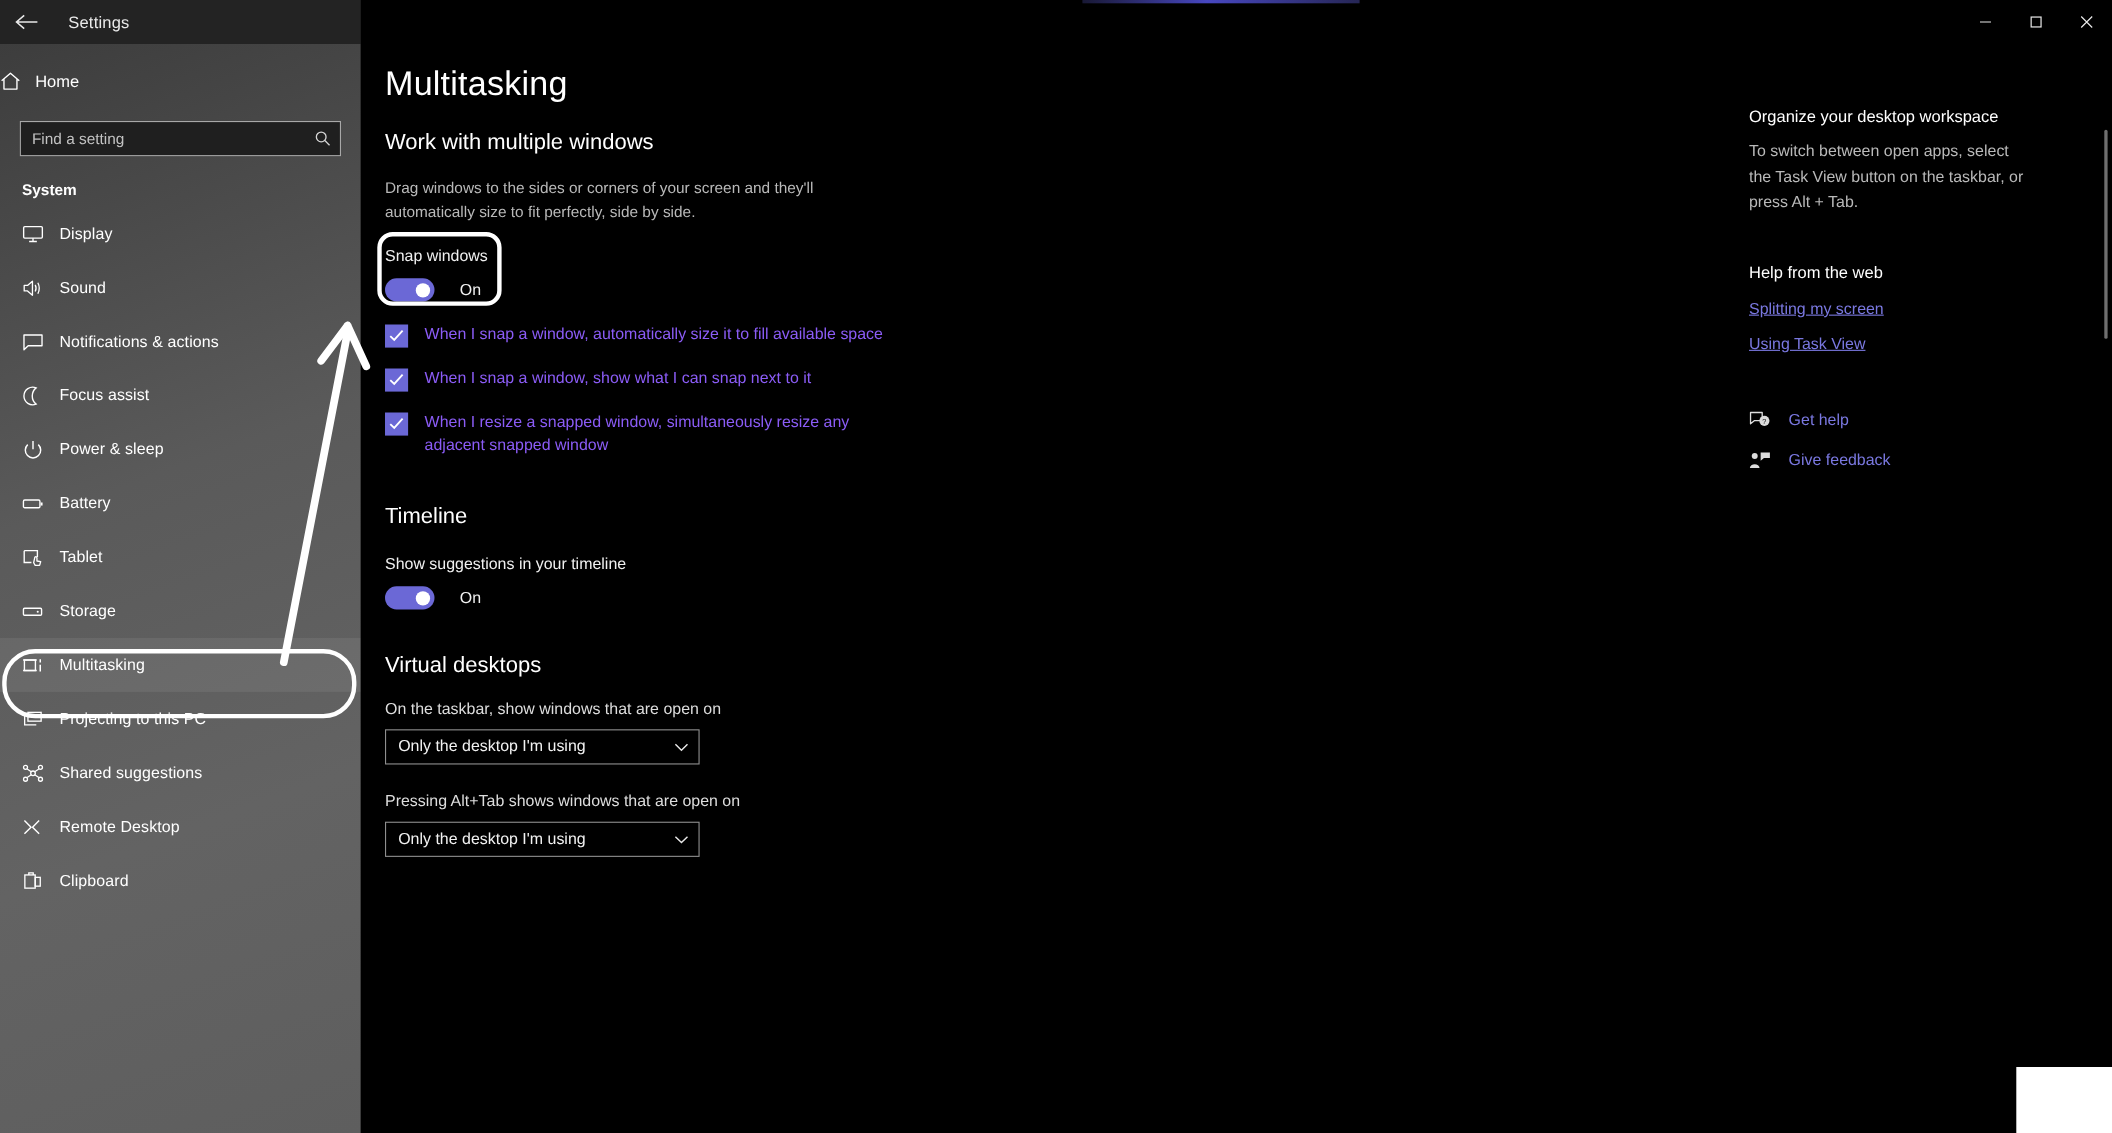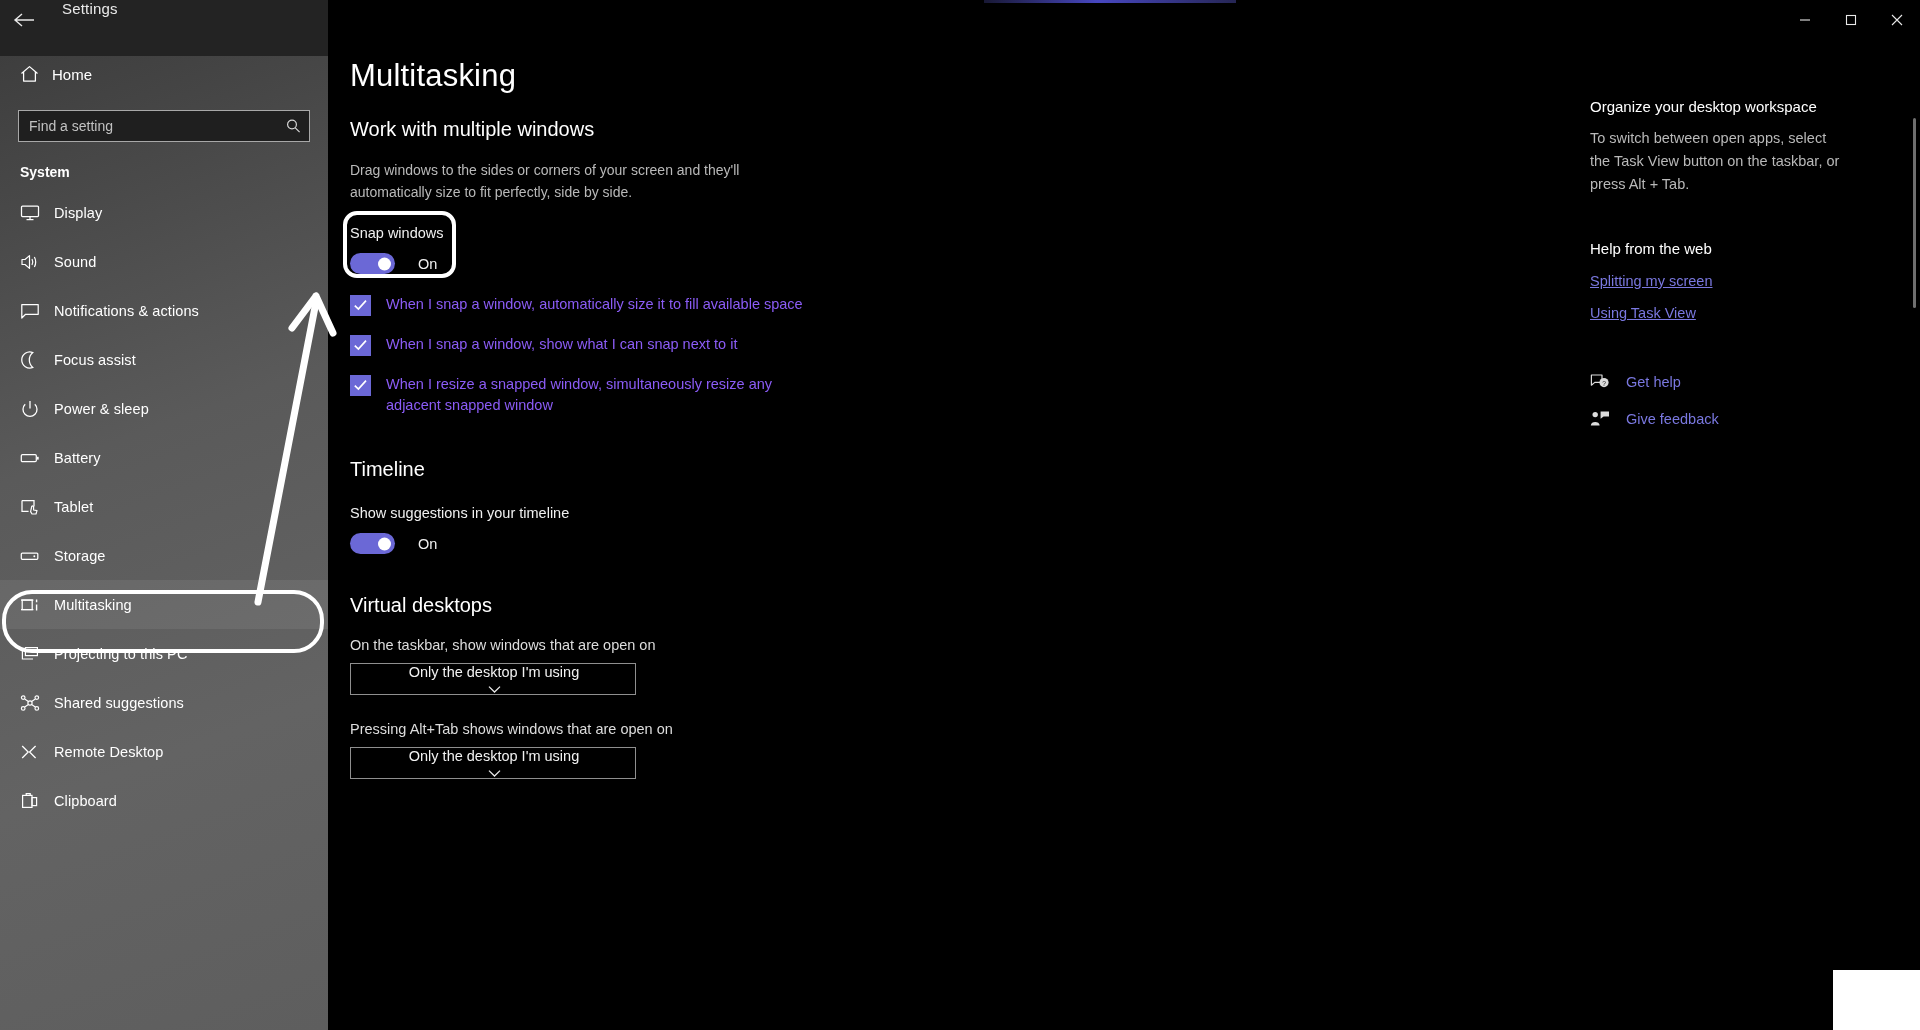--- a/index.html
+++ b/index.html
@@ -15,23 +15,23 @@
     background: #000;
     color: #fff;
   }
 
   
   .titlebar {
     position: absolute; top: 0; left: 0; width: 1920px; height: 40px;
     z-index: 30;
   }
   .titlebar-left {
-    position: absolute; left: 0; top: 0; width: 328px; height: 56px;
+    position: absolute; left: 0; top: 0; width: 328px; height: 40px;
     background: #232323;
-    display: flex; align-items: flex-start;
+    display: flex; align-items: center;
   }
   .back-btn {
     width: 48px; height: 40px;
     display: flex; align-items: center; justify-content: center;
     cursor: default;
   }
   .back-btn svg { display:block; }
   .app-title {
     font-size: 15px; color: #eaeaea; margin-left: 14px;
     letter-spacing: 0.2px;
@@ -57,21 +57,21 @@
   .wc svg { display: block; }
 
   
   .sidebar {
     position: absolute; left: 0; top: 40px; width: 328px; height: 990px;
     background: linear-gradient(160deg, #3d3d3d 0%, #5a5a5a 40%, #636363 70%, #5e5e5e 100%);
     overflow: hidden;
   }
   .home-row {
     display: flex; align-items: center;
-    height: 40px; margin-top: 14px; padding-left: 20px;
+    height: 40px; margin-top: 14px; 
   }
   .home-row .ico { width: 30px; display:flex; align-items:center; }
   .home-row .lbl { font-size: 15px; color: #fff; margin-left: 2px; }
 
   .searchbox {
     margin: 16px 0 0 18px;
     width: 292px; height: 32px;
     background: #1f1f1f;
     border: 1px solid #a8a8a8;
     display: flex; align-items: center;
@@ -151,21 +151,20 @@
     max-width: 440px;
   }
 
   .field-label { font-size: 14.5px; color: #ddd; margin-top: 20px; }
   .dropdown {
     margin-top: 10px;
     width: 286px; height: 32px;
     background: #000; border: 1px solid #8f8f8f;
     display: flex; align-items: center; justify-content: space-between;
     padding: 0 9px 0 11px;
-    flex-direction: column;
   }
   .dropdown .val { font-size: 14.5px; color: #f2f2f2; }
   .dropdown .chev { display: flex; }
 
   
   .rightpanel {
     position: absolute; left: 1590px; top: 40px;
     width: 330px; height: 990px;
     background: #000; padding: 58px 0 0 0;
   }

